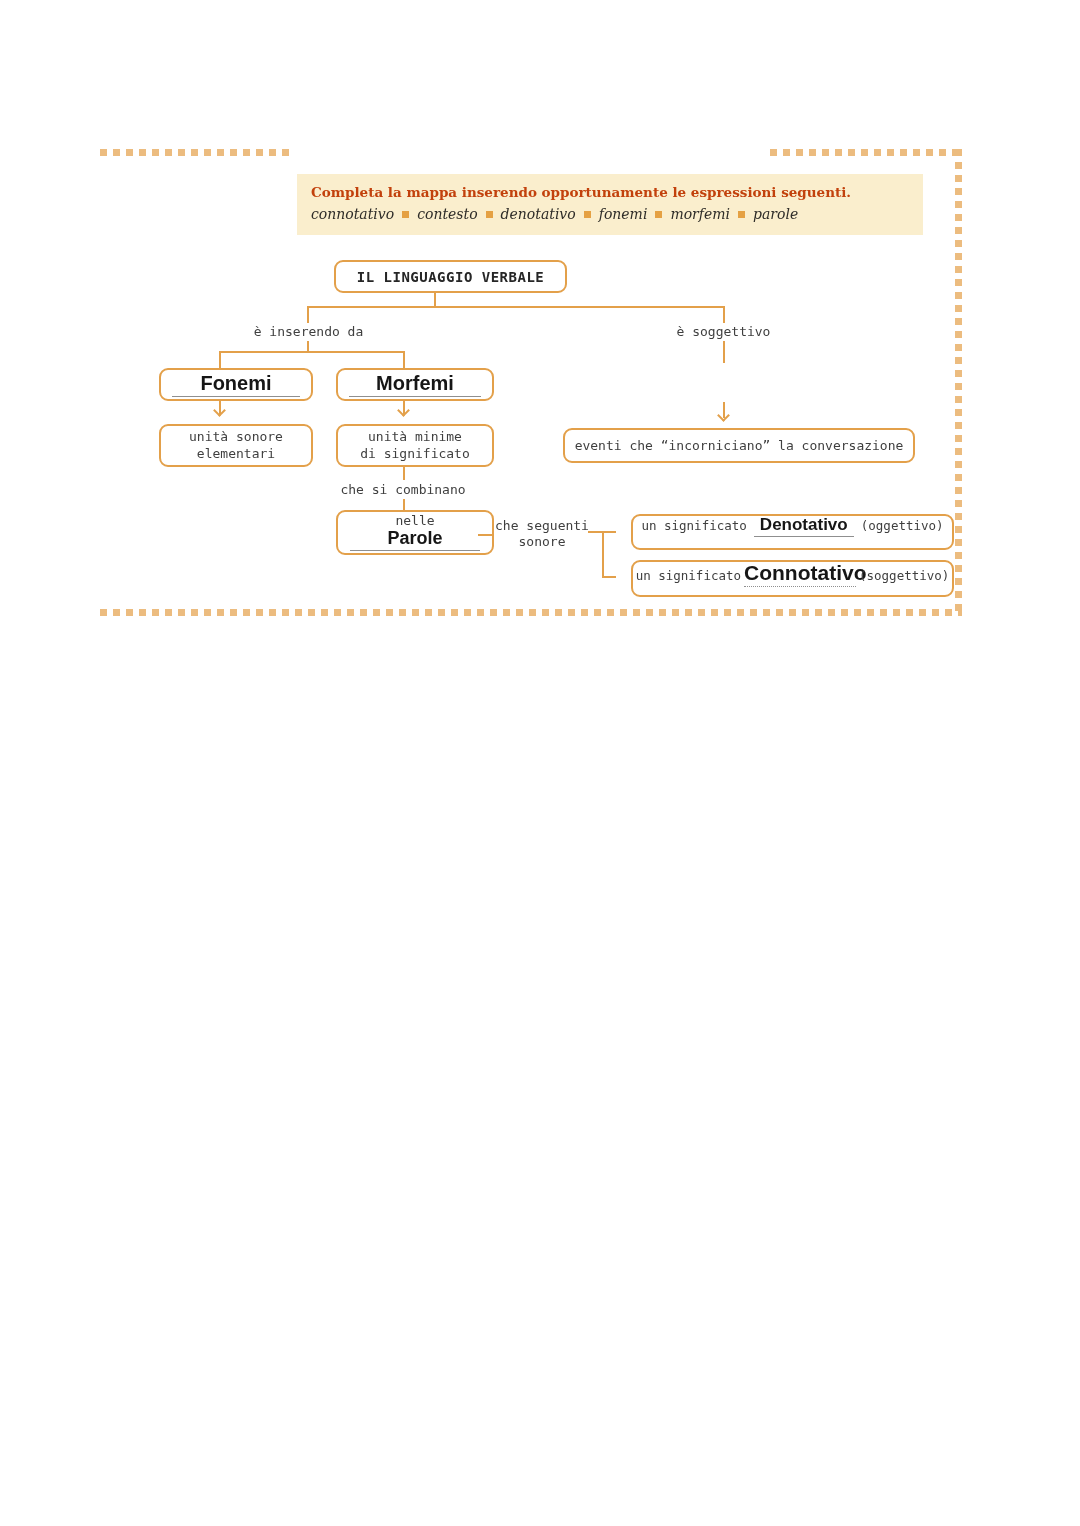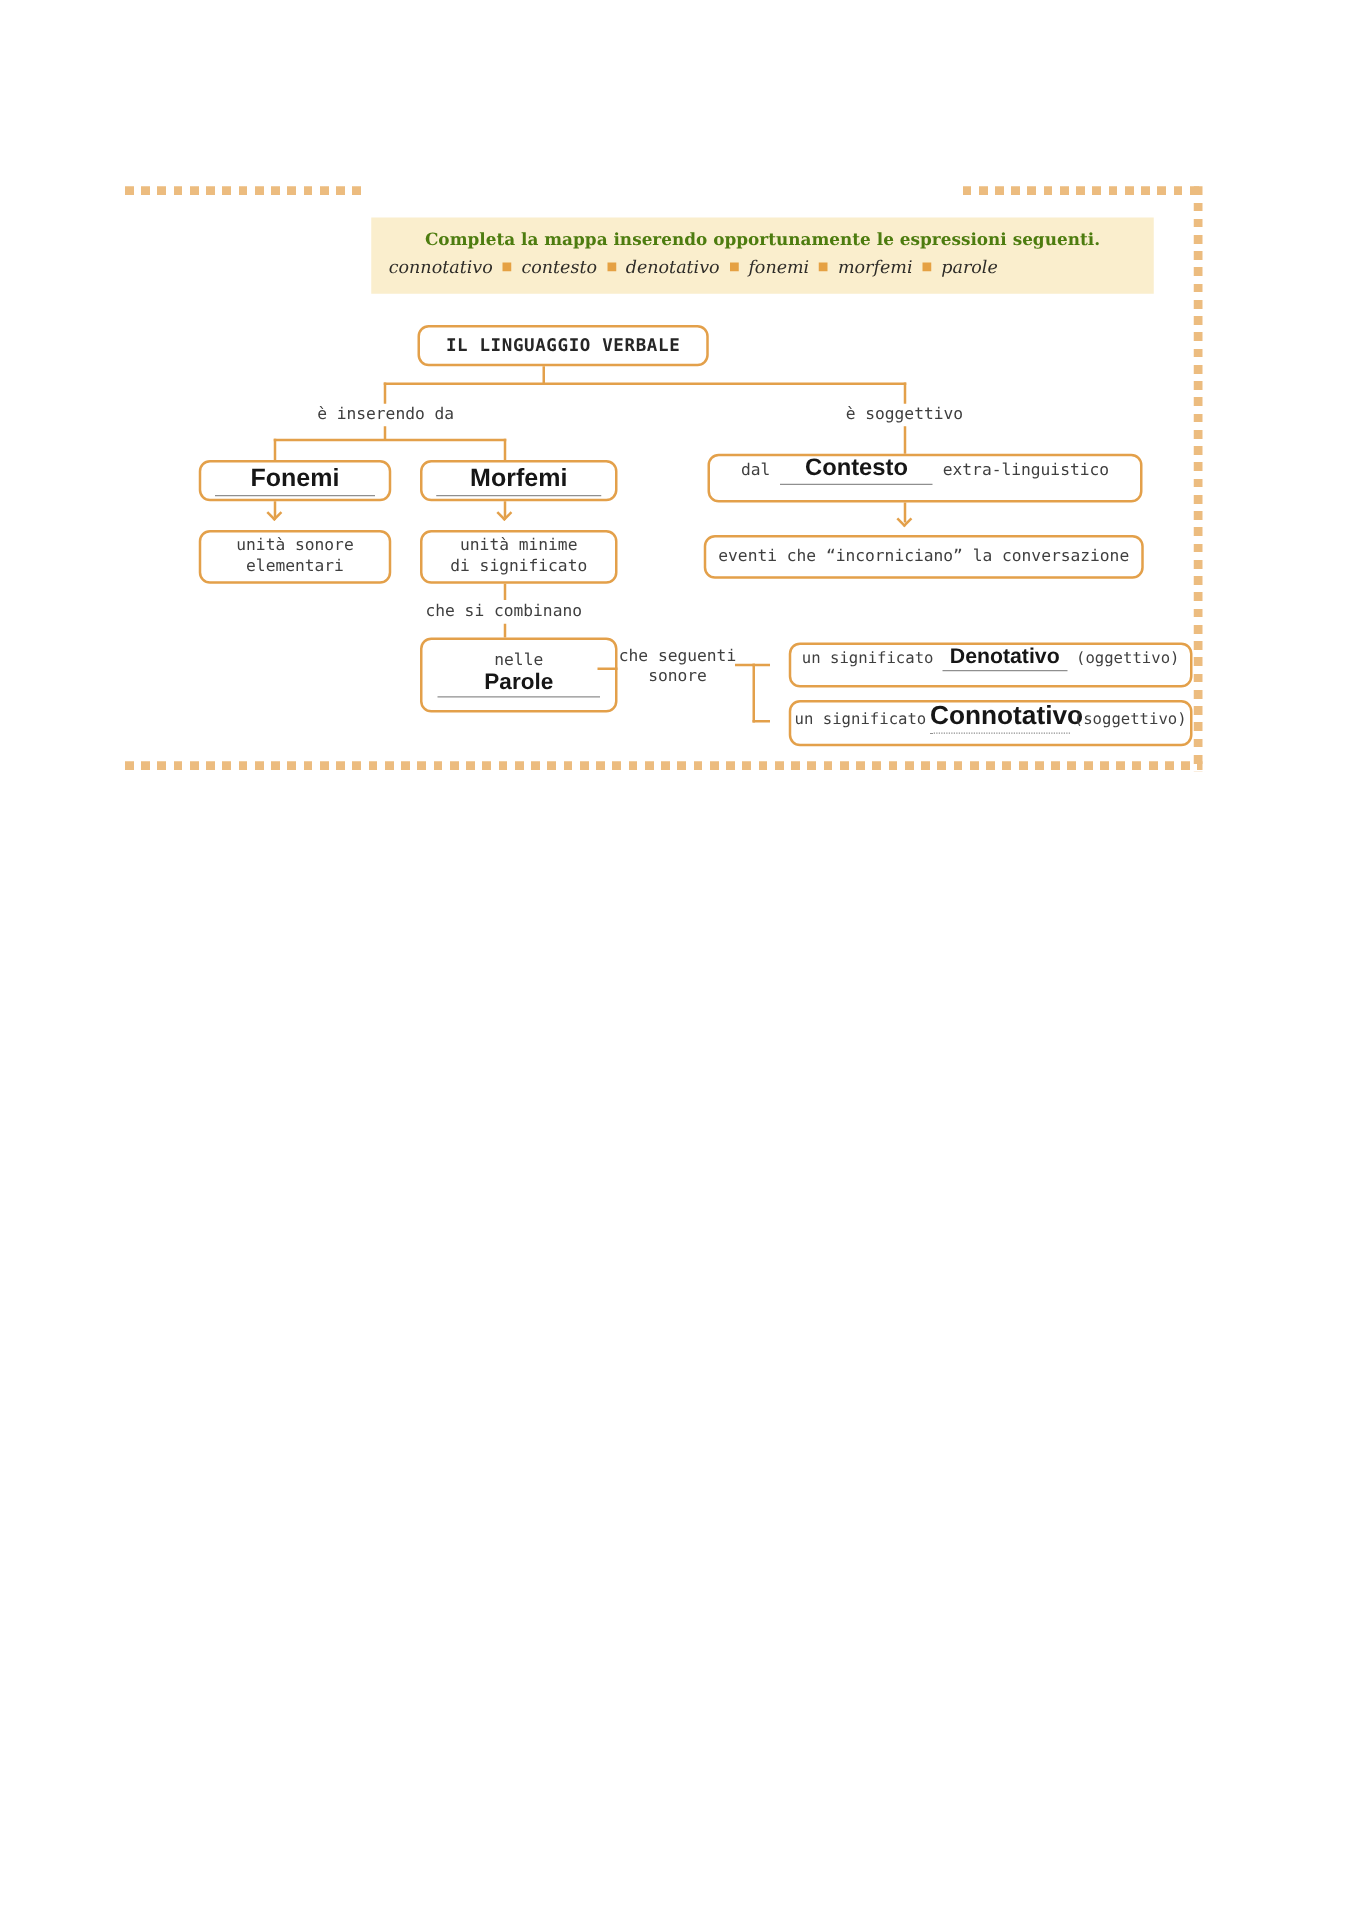--- a/index.html
+++ b/index.html
@@ -19,21 +19,21 @@
   .dots-h{position:absolute;height:7px;background:repeating-linear-gradient(90deg,var(--dots) 0 7px,transparent 7px 13px);}
   .dots-v{position:absolute;width:7px;background:repeating-linear-gradient(180deg,var(--dots) 0 7px,transparent 7px 13px);}
 
   
   .title{position:absolute;left:297px;top:140px;font-size:17.5px;font-weight:bold;
          letter-spacing:.4px;color:var(--title);white-space:nowrap;}
 
   
   .instr{position:absolute;left:297px;top:174px;width:626px;height:61px;
          background:var(--instr-bg);padding:10px 14px 0 14px;}
-  .instr .head{font-family:"DejaVu Serif",serif;font-weight:bold;font-size:13.5px;color:#4d7c0f;white-space:nowrap;text-align:center;}
+  .instr .head{font-family:"DejaVu Serif",serif;font-weight:bold;font-size:13.5px;color:#c2410c;white-space:nowrap;}
   .instr .bank{font-family:"DejaVu Serif",serif;font-style:italic;font-size:14px;color:#2e2c28;margin-top:6px;}
   .wsq{display:inline-block;width:7px;height:7px;background:#e5a143;margin:0 8px;vertical-align:1px;}
 
   
   .node{position:absolute;background:#fff;border:2px solid var(--accent);border-radius:9px;
         display:flex;align-items:center;justify-content:center;margin-left:16px;}
   .mono{font-family:"DejaVu Sans Mono",monospace;font-size:13px;color:var(--ink);}
   .root-text{font-family:"DejaVu Sans Mono",monospace;font-size:14px;font-weight:bold;
              letter-spacing:.5px;color:#262626;}
   .two-line{flex-direction:column;line-height:1.25;text-align:center;}
@@ -93,25 +93,20 @@
   <div class="line" style="left:403px;top:351px;width:2px;height:17px;"></div>
 
   <div class="line" style="left:723px;top:341px;width:2px;height:22px;"></div>
 
   <div class="node" style="left:143px;top:368px;width:154px;height:33px;">
     <span class="blank b-fonemi">Fonemi</span>
   </div>
   <div class="node" style="left:320px;top:368px;width:158px;height:33px;">
     <span class="blank b-morfemi">Morfemi</span>
   </div>
-  <div class="node flexrow" style="left:550px;top:363px;width:348px;height:39px;gap:8px;">
-    <span class="mono">dal</span>
-    <span class="blank b-contesto">Contesto</span>
-    <span class="mono">extra-linguistico</span>
-  </div>
 
   <div class="line" style="left:219px;top:401px;width:2px;height:13px;"></div>
   <div class="chev" style="left:215px;top:406px;"></div>
   <div class="line" style="left:403px;top:401px;width:2px;height:13px;"></div>
   <div class="chev" style="left:399px;top:406px;"></div>
   <div class="line" style="left:723px;top:402px;width:2px;height:16px;"></div>
   <div class="chev" style="left:719px;top:411px;"></div>
 
   <div class="node two-line mono" style="left:320px;top:424px;width:158px;height:43px;">
     <span>unità minime</span>
@@ -122,21 +117,21 @@
     <span>elementari</span>
   </div>
   <div class="node mono" style="left:547px;top:428px;width:352px;height:35px;">
     <span>eventi che “incorniciano” la conversazione</span>
   </div>
 
   <div class="line" style="left:403px;top:467px;width:2px;height:13px;"></div>
   <div class="lbl" style="left:330px;top:482px;width:146px;">che si combinano</div>
   <div class="line" style="left:403px;top:499px;width:2px;height:11px;"></div>
 
-  <div class="node col" style="left:320px;top:510px;width:158px;height:60px;">
+  <div class="node col" style="left:320px;top:510px;width:158px;height:45px;">
     <span class="mono" style="line-height:1.05;">nelle</span>
     <span class="blank b-parole">Parole</span>
   </div>
 
   <div class="line" style="left:478px;top:534px;width:16px;height:2px;"></div>
   <div class="lbl" style="left:494px;top:518px;width:96px;">
     <span>che seguenti</span><br>
     <span>sonore</span>
   </div>
   <div class="line" style="left:588px;top:531px;width:16px;height:2px;"></div>

